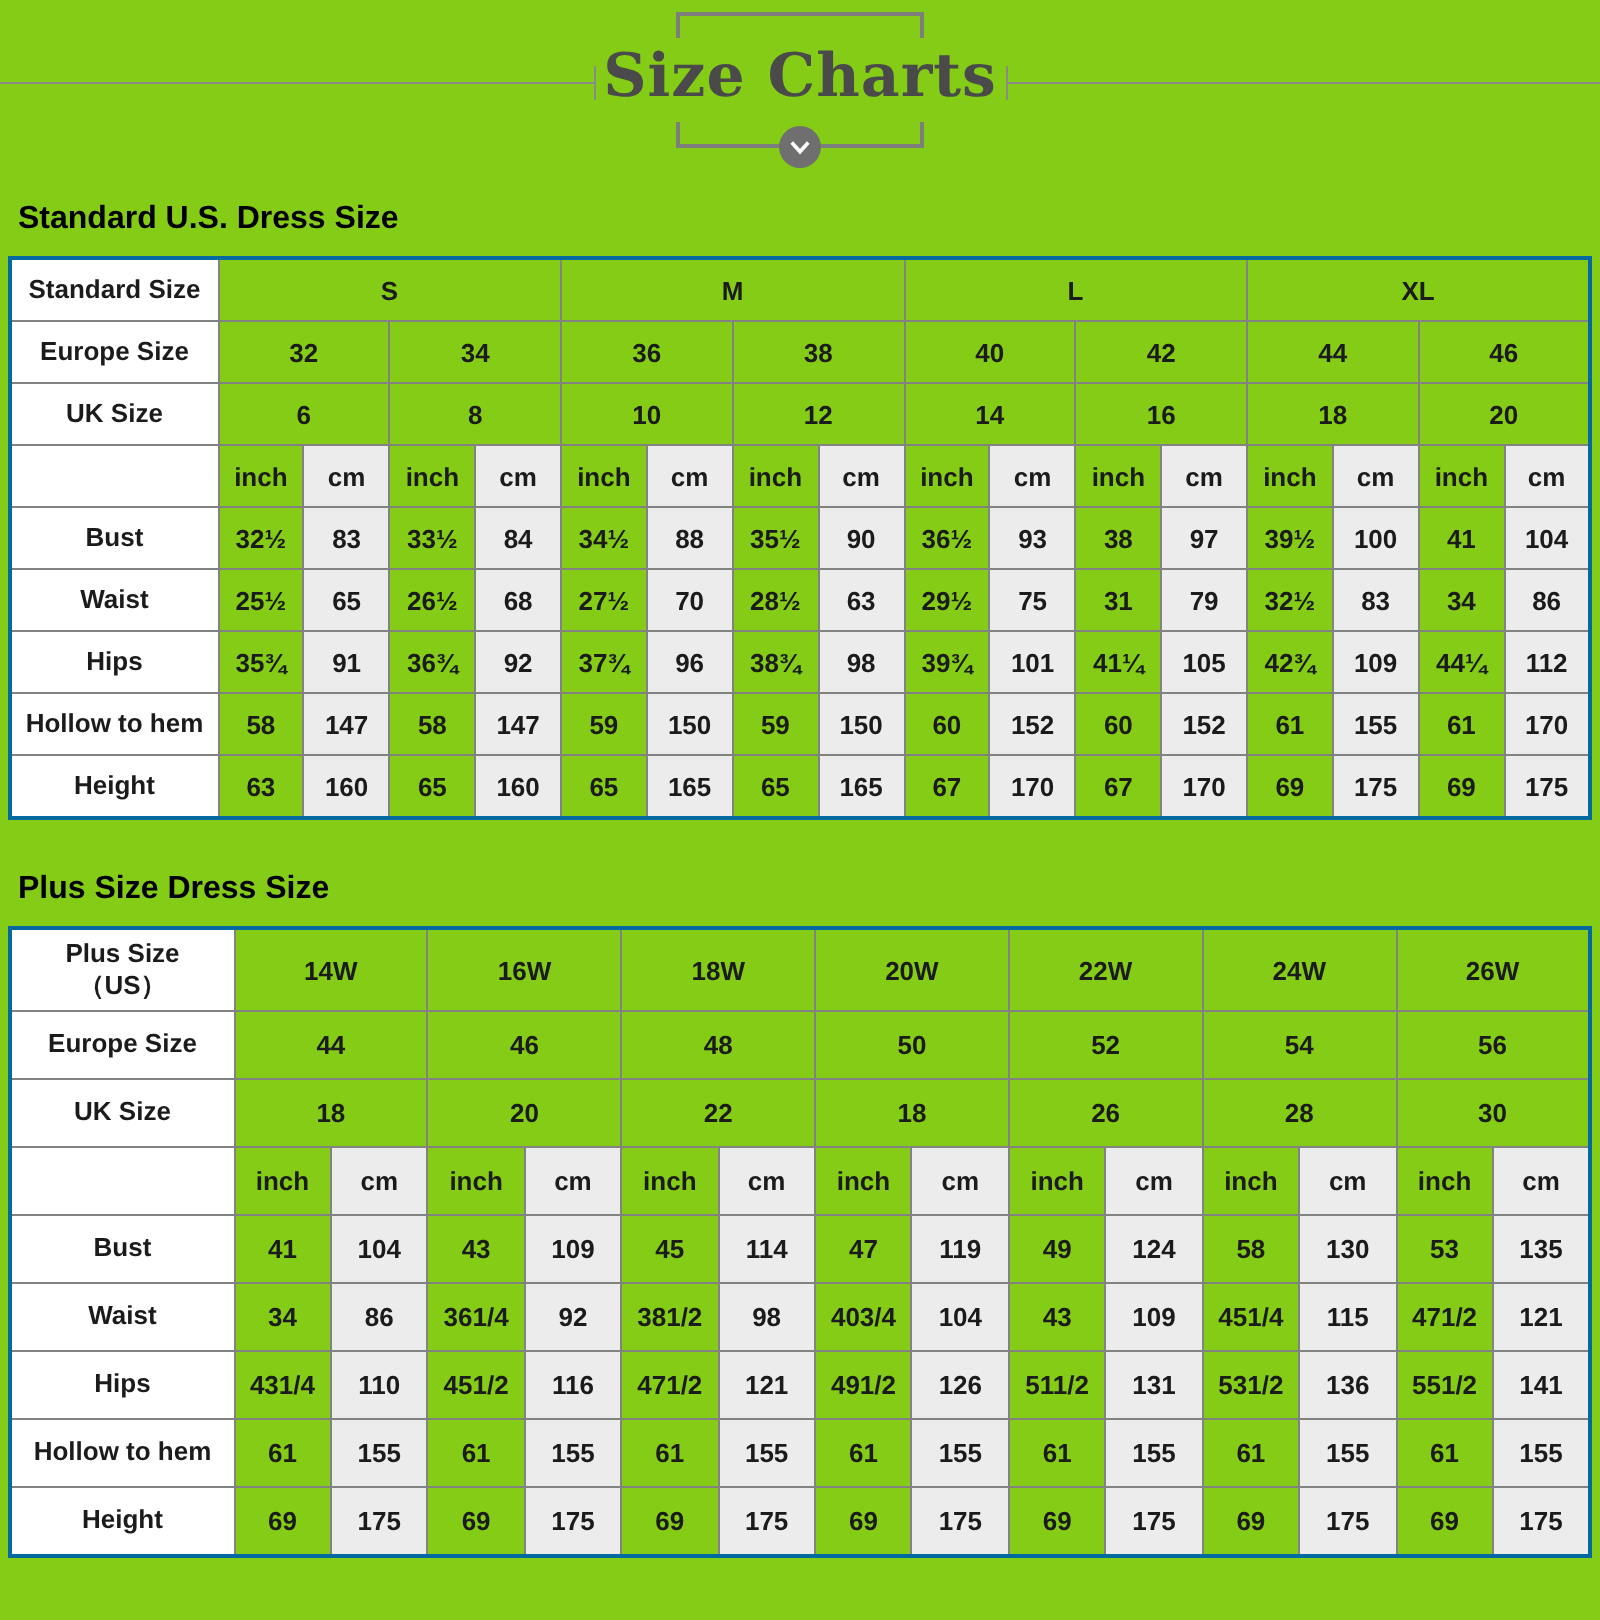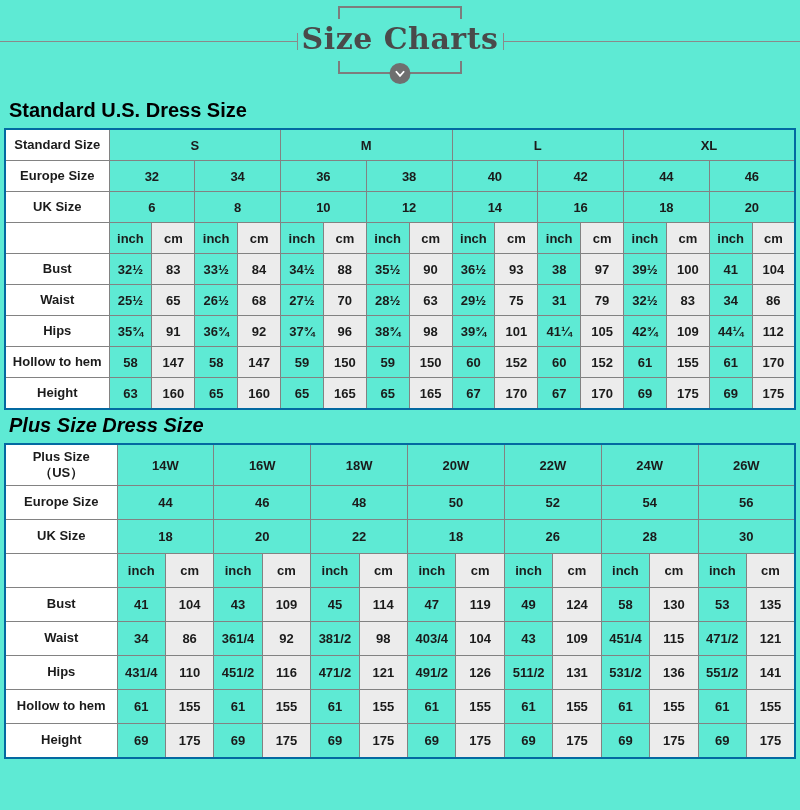--- a/index.html
+++ b/index.html
@@ -1,17 +1,17 @@
 <!DOCTYPE html>
 <html><head>
 <meta charset="utf-8">
 <style>
   html,body { margin:0; padding:0; background:#ffffff; }
   body { font-family:"Liberation Sans", sans-serif; }
-  .page { position:relative; width:800px; height:810px; background:#5eead4; overflow:hidden; }
+  .page { position:relative; width:800px; height:810px; background:#84cc16; overflow:hidden; }
 
   
   .hdr { position:relative; height:92px; }
   .rule { position:absolute; height:1px; background:#8a8a8a; top:41px; }
   .rule-left  { left:0; width:297px; }
   .rule-right { right:0; width:297px; }
   .tick { position:absolute; width:1px; height:17px; background:#8a8a8a; top:33px; }
   .tick-left  { left:297px; }
   .tick-right { right:296px; }
   .title-wrap { position:absolute; left:50%; top:0; transform:translateX(-50%); width:260px; height:92px; }
@@ -19,23 +19,23 @@
   .bracket-top    { top:6px;  border:2px solid #7d7d7d; border-bottom:none; }
   .bracket-bottom { top:61px; border:2px solid #7d7d7d; border-top:none; }
   .page-title { position:absolute; top:24px; left:0; width:100%; margin:0; text-align:center;
                 font-family:"DejaVu Serif", serif; font-size:30px; font-weight:bold;
                 color:#4a4a4a; line-height:1; letter-spacing:0.5px; }
   .chevron-circle { position:absolute; top:63px; left:50%; transform:translateX(-50%);
                     width:21px; height:21px; border-radius:50%; background:#6f6f6f;
                     display:flex; align-items:center; justify-content:center; }
 
   
-  .section-heading { font-size:20px; font-weight:bold; color:#000000; margin:0;
+  .section-heading { font-size:16px; font-weight:bold; color:#000000; margin:0;
                      line-height:24px; padding:6px 0 6px 9px; }
-  .section-heading.second { padding-top:3px;font-style:italic; }
+  .section-heading.second { padding-top:23px; }
 
   
   .size-table { border-collapse:collapse; margin:0 auto; width:792px; table-layout:fixed;
                 border:2px solid #0369a1; }
   .size-table th, .size-table td { border:1px solid #828282; text-align:center; vertical-align:middle;
                 font-size:13px; font-weight:bold; color:#1b1b1b; padding:0;
                 font-family:"Liberation Sans", sans-serif; }
   .row-label { white-space:pre-line; background:#ffffff; line-height:1.25; }
   .size-group { font-size:15px; }
   .shaded { background:#ececec; }

